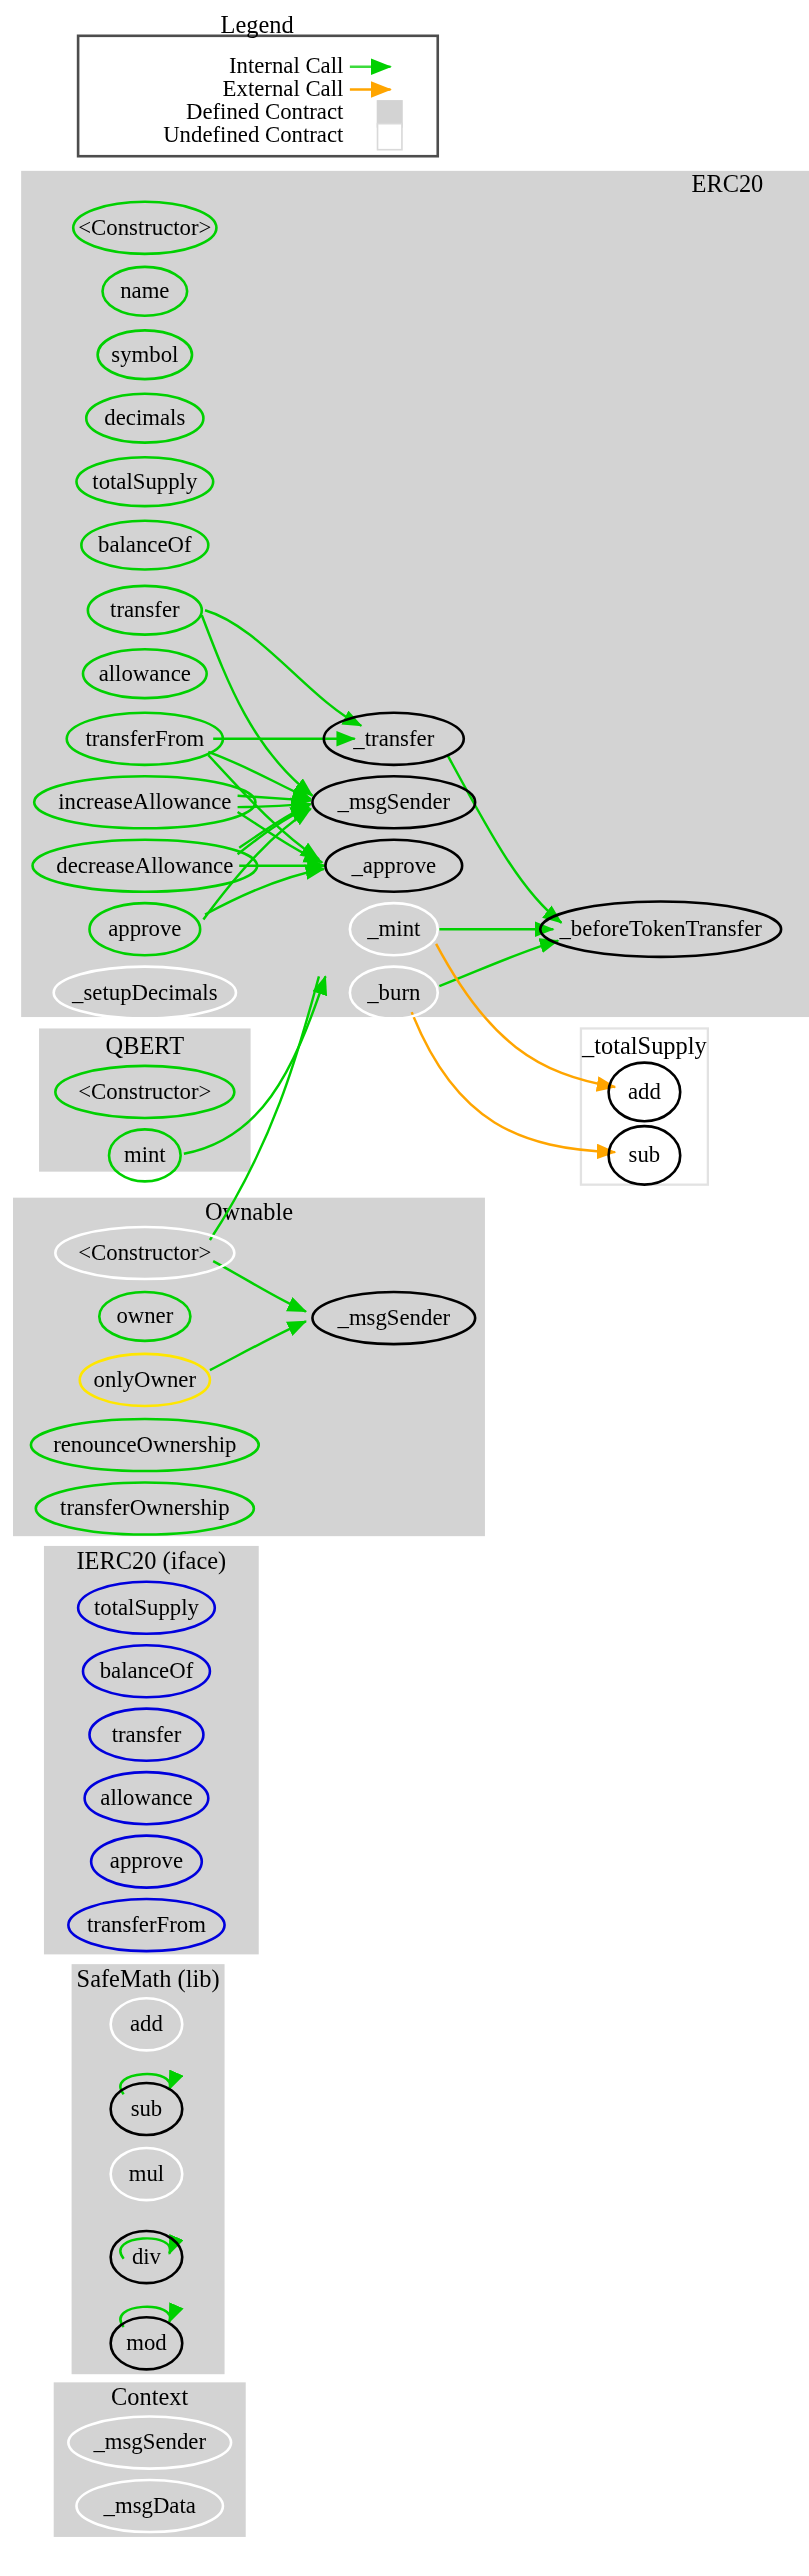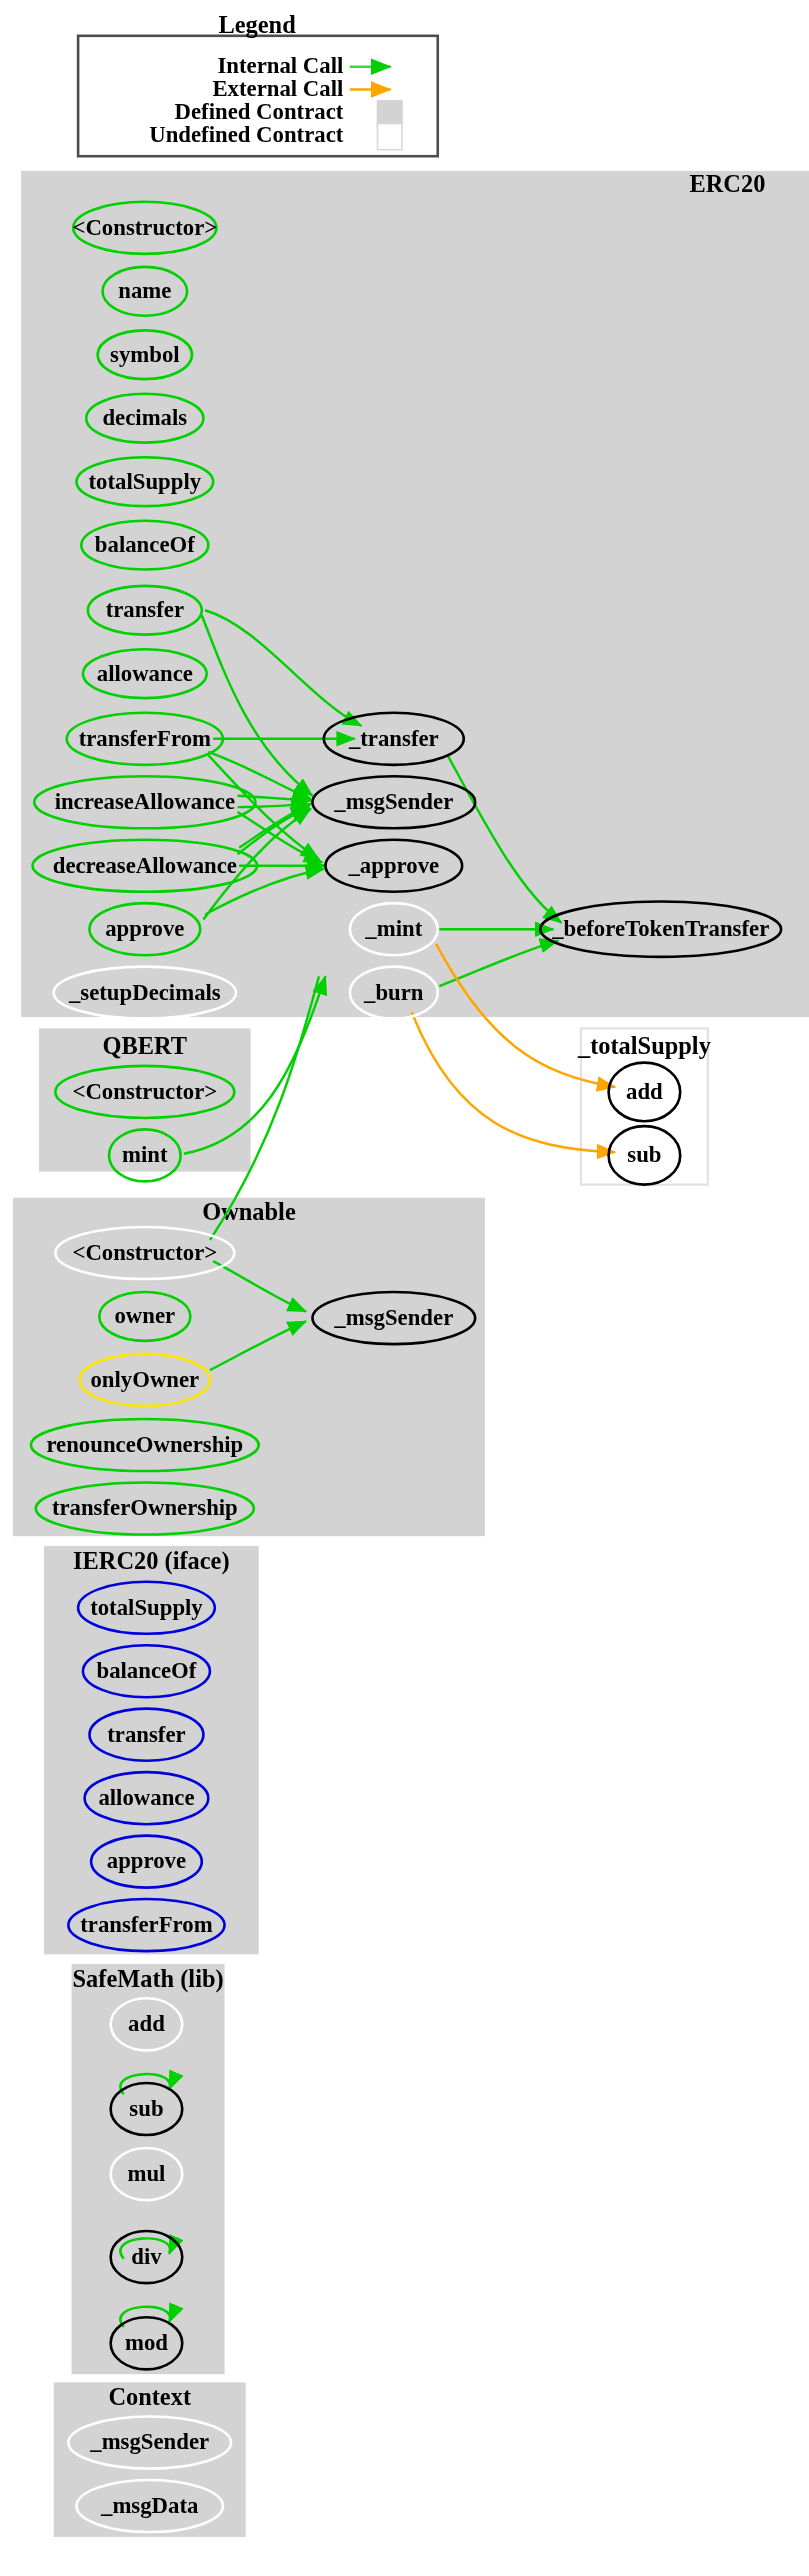--- a/index.html
+++ b/index.html
@@ -1,17 +1,17 @@
 <!DOCTYPE html>
 <html style="font-size:14.3px"><head>
 <meta charset="utf-8">
 <style>
   html,body{margin:0;padding:0;background:#ffffff;}
   body{font-family:"Liberation Serif",serif;}
-  #stage{position:relative;width:810px;height:2576px;background:#bef264;overflow:hidden;font-weight:bold;}
+  #stage{position:relative;width:810px;height:2576px;background:#bef264;overflow:hidden;}
   svg{display:block;}
   .nodelabel{font-family:"Liberation Serif",serif;font-size:14px;fill:#000;text-anchor:middle;dominant-baseline:middle;}
   .clusterlabel{font-family:"Liberation Serif",serif;font-size:15px;fill:#000;text-anchor:middle;}
   .legendlabel{font-family:"Liberation Serif",serif;font-size:14px;fill:#000;text-anchor:end;}
   .legendtitle{font-family:"Liberation Serif",serif;font-size:15px;fill:#000;text-anchor:middle;}
 </style>
 </head>
 <body>
 
 <div id="stage">

